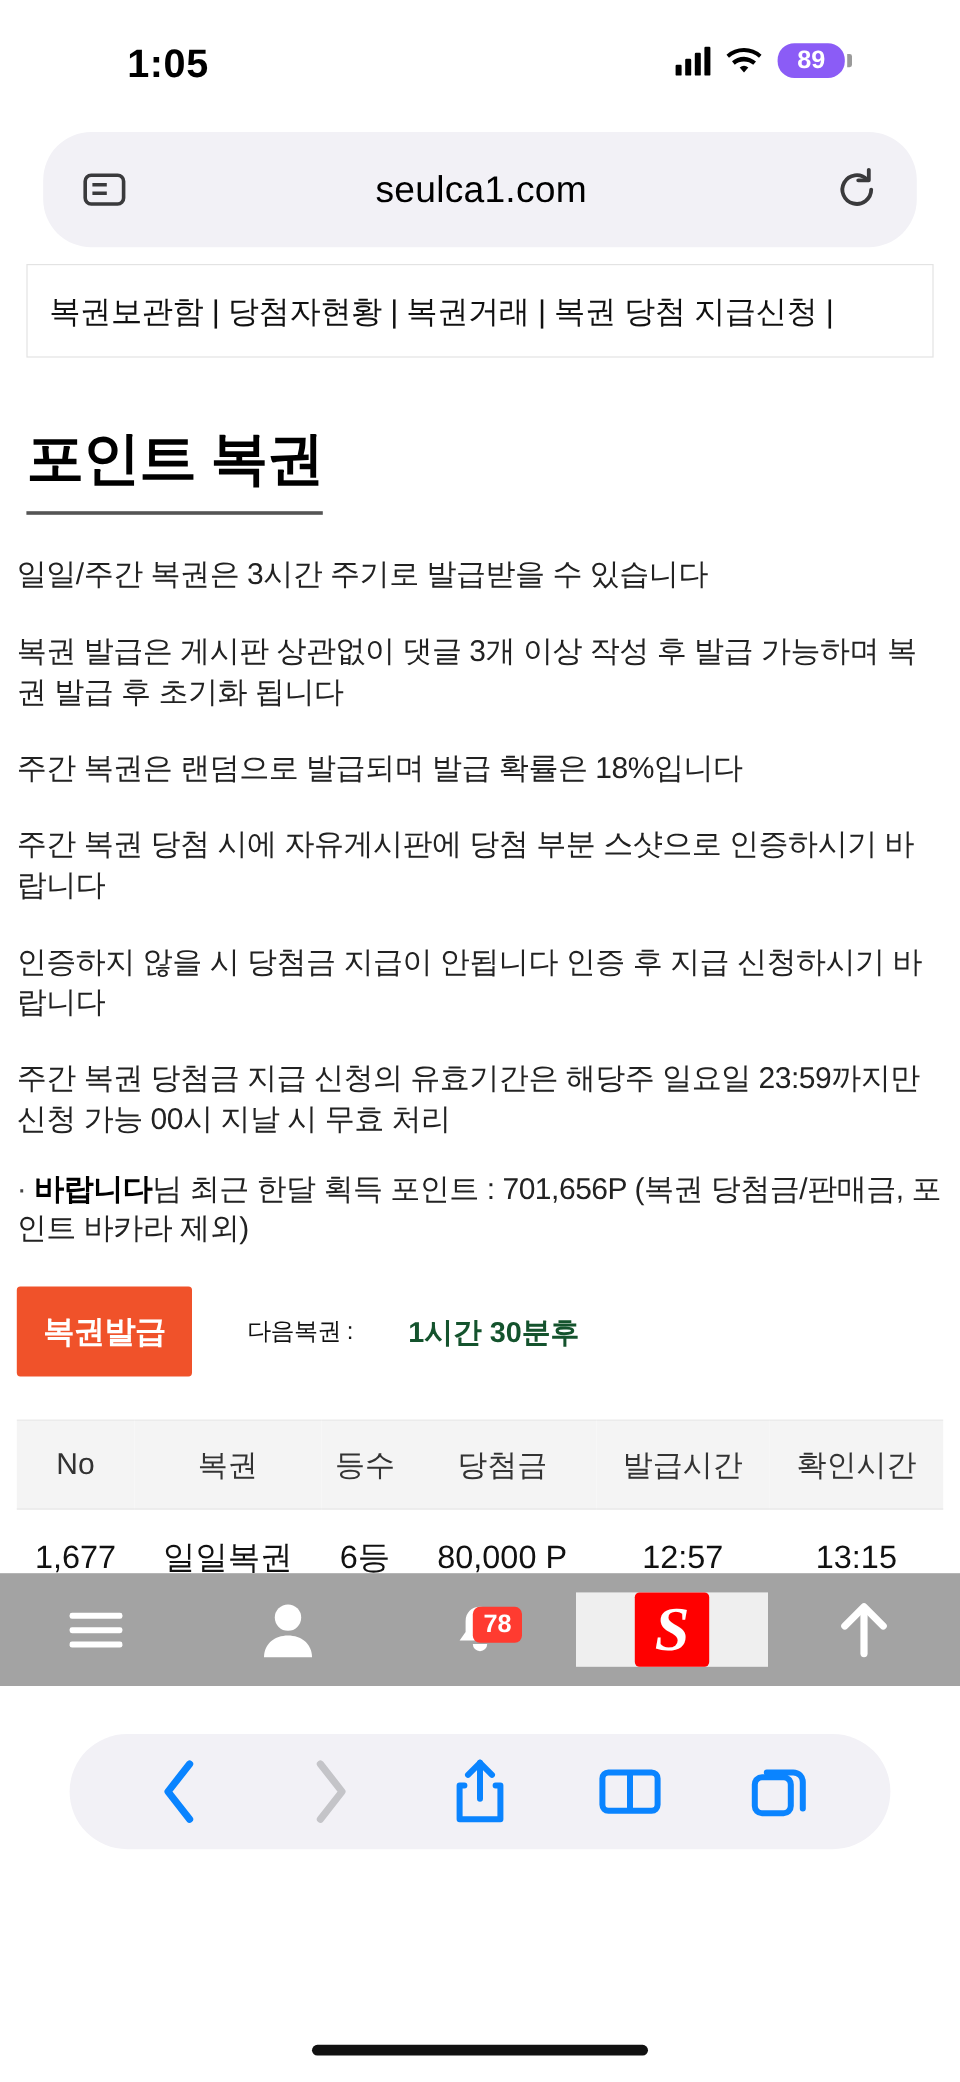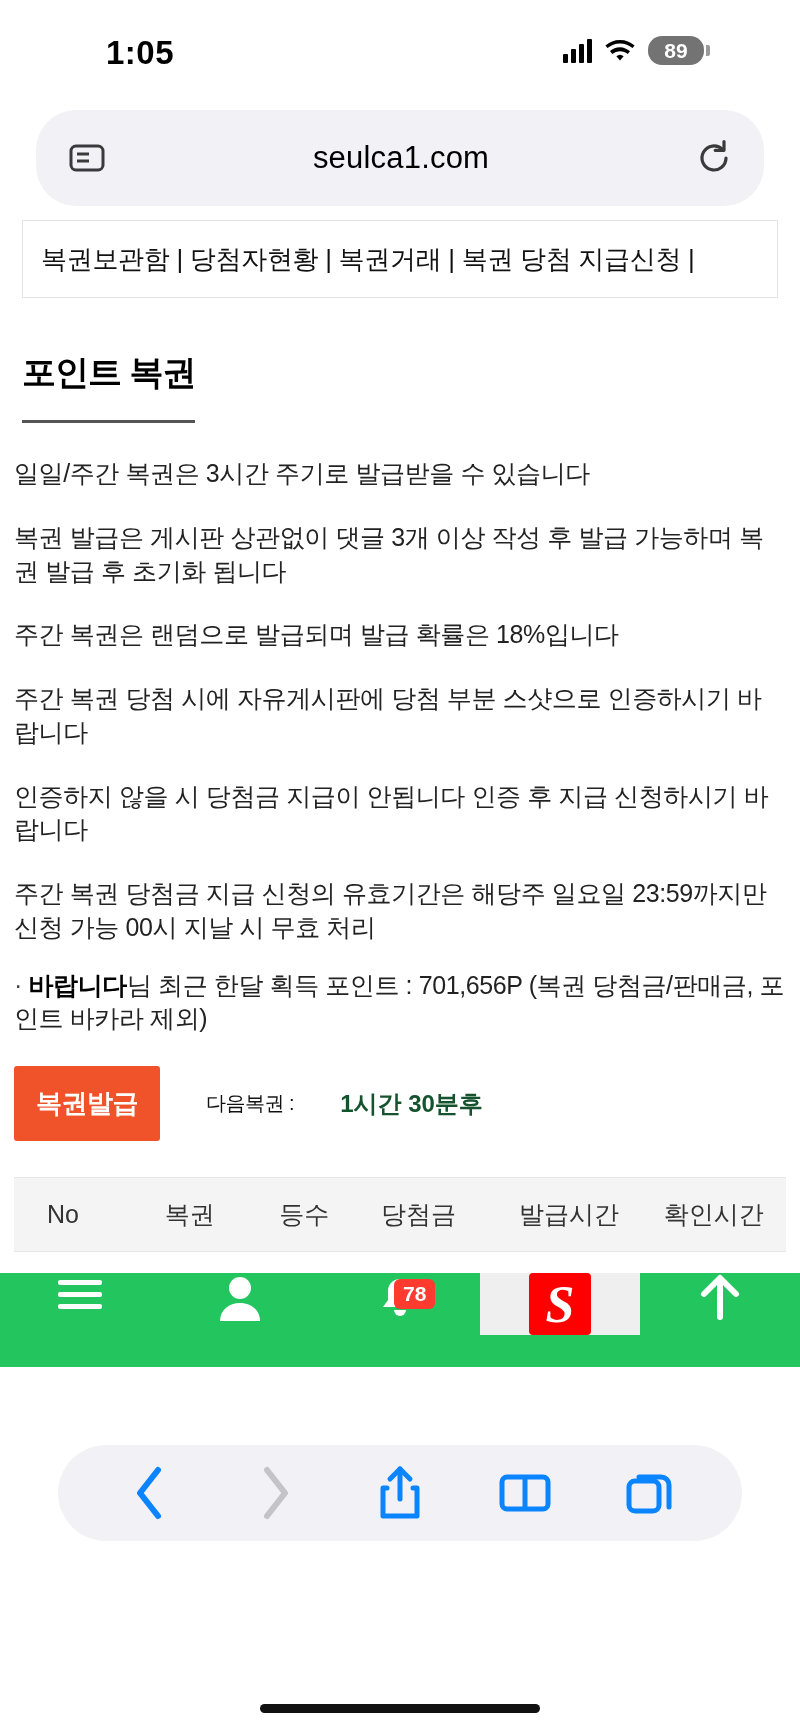--- a/index.html
+++ b/index.html
@@ -45,21 +45,21 @@
   .sig i:nth-child(1) { height: 9px; }
   .sig i:nth-child(2) { height: 14px; }
   .sig i:nth-child(3) { height: 19px; }
   .sig i:nth-child(4) { height: 24px; }
   .wifi { width: 30px; height: 24px; position: relative; }
   .wifi svg { display: block; }
   .batt {
     min-width: 56px;
     height: 29px;
     border-radius: 14px;
-    background: #737373;
+    background: #8b5cf6;
     color: #fff;
     font-size: 21px;
     font-weight: 700;
     display: flex;
     align-items: center;
     justify-content: center;
     padding: 0 8px;
     position: relative;
   }
   .batt::after {
@@ -136,25 +136,25 @@
     height: calc(100% - 14px);
     display: flex;
     align-items: center;
     justify-content: center;
     font-size: 29px;
     color: #111;
   }
 
   .h-title {
     margin: 52px 0 0 22px;
-    font-size: 34px;
+    font-size: 48px;
     font-weight: 700;
     color: #000;
     display: inline-block;
-    padding-bottom: 24px;
+    padding-bottom: 12px;
     border-bottom: 3px solid #555;
     letter-spacing: -1px;
   }
 
   .paras { margin: 34px 14px 0 14px; }
   .p {
     font-size: 25px;
     line-height: 1.35;
     color: #222;
     margin-bottom: 30px;
@@ -202,26 +202,26 @@
     color: #111;
     text-align: center;
     padding: 22px 0;
     border-bottom: 1px solid #ececec;
   }
 
   
   .appbar {
     position: absolute;
     left: 0;
-    top: 1273px;
+    top: 1311px;
     width: 800px;
     height: 94px;
-    background: #22c55e;
-    display: flex;
-    align-items: flex-start;
+    background: #a3a3a3;
+    display: flex;
+    align-items: center;
   }
   .appbar .cell {
     flex: 1;
     display: flex;
     align-items: center;
     justify-content: center;
     position: relative;
   }
   .appbar .cell.active {
     background: #efefef;

